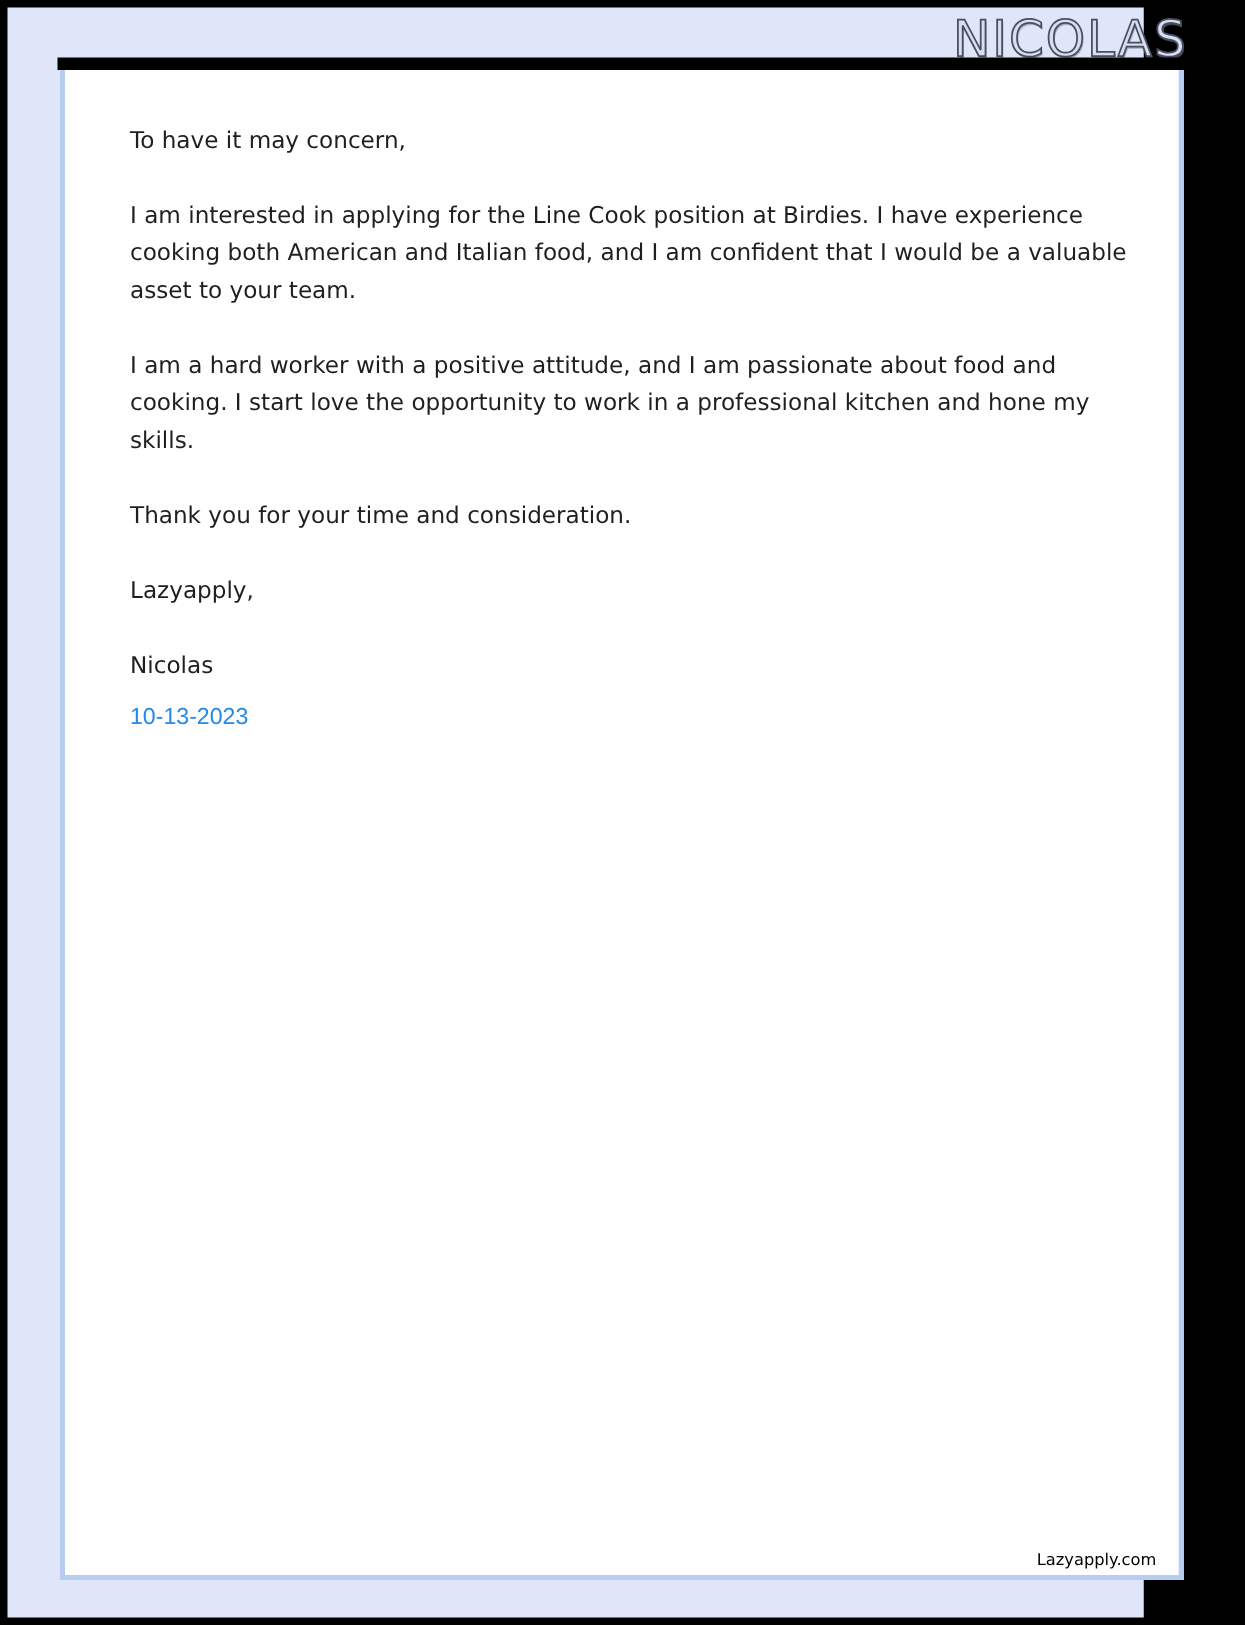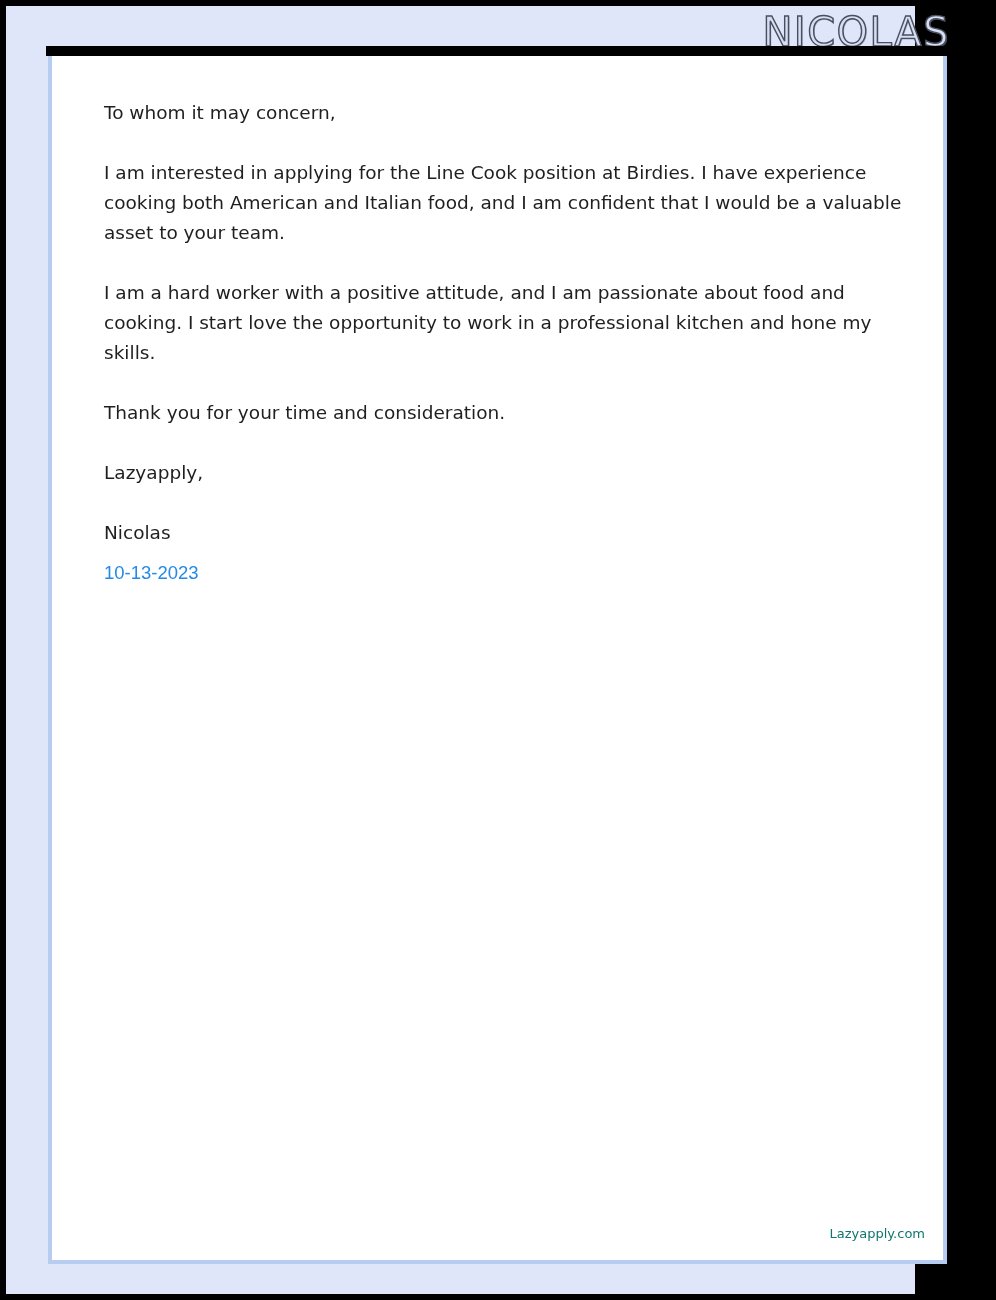--- a/index.html
+++ b/index.html
@@ -99,44 +99,44 @@
     font-size: 18.5px;
     line-height: 30px;
     color: #2489e8;
     margin: 0;
   }
 
   
   .footer-brand {
     position: absolute;
     right: 18px;
-    bottom: 19px;
+    bottom: 4px;
     font-family: "DejaVu Sans", sans-serif;
     font-size: 13px;
-    color: #0f766e;
+    color: #000000;
     white-space: nowrap;
     padding-left: 36px;
   }
 </style>
 </head>
 <body>
 
 <div class="doc-frame">
 
   <div class="doc-header">
     <div class="header-name">NICOLAS</div>
   </div>
 
   <div class="header-rule"></div>
 
   <div class="page">
 
     <div class="letter-body">
 
-      <p class="letter-line">To whom it may concern,</p>
+      <p class="letter-line">To have it may concern,</p>
 
       <p class="letter-para">I am interested in applying for the Line Cook position at Birdies. I have experience cooking both American and Italian food, and I am confident that I would be a valuable asset to your team.</p>
 
       <p class="letter-para">I am a hard worker with a positive attitude, and I am passionate about food and cooking. I start love the opportunity to work in a professional kitchen and hone my skills.</p>
 
 
       <p class="letter-line">Thank you for your time and consideration.</p>
 
       <p class="letter-line">Lazyapply,</p>
 

